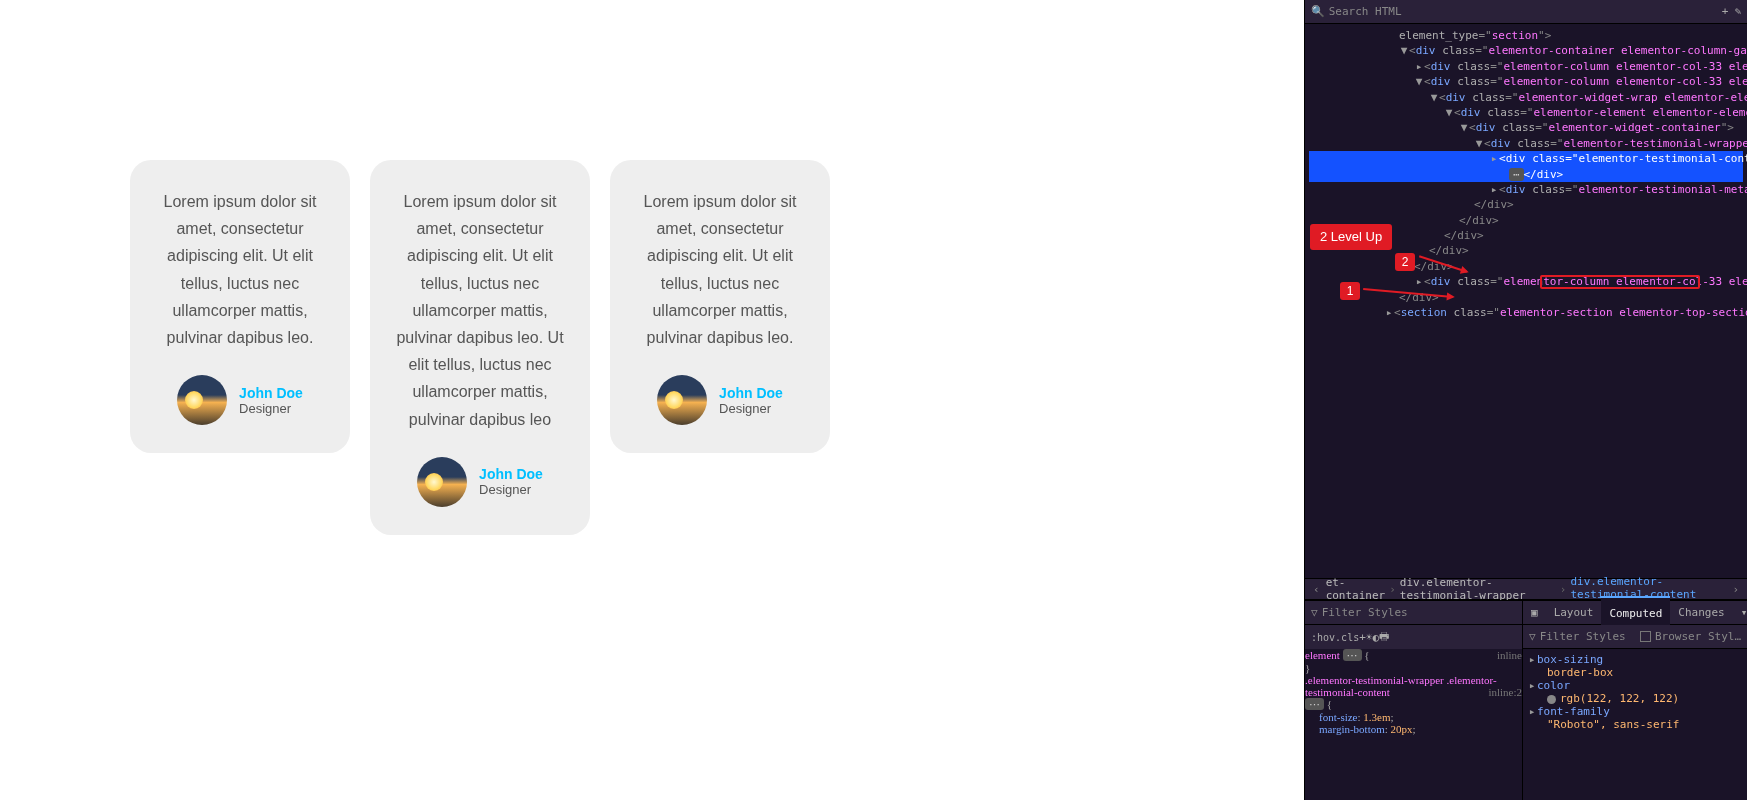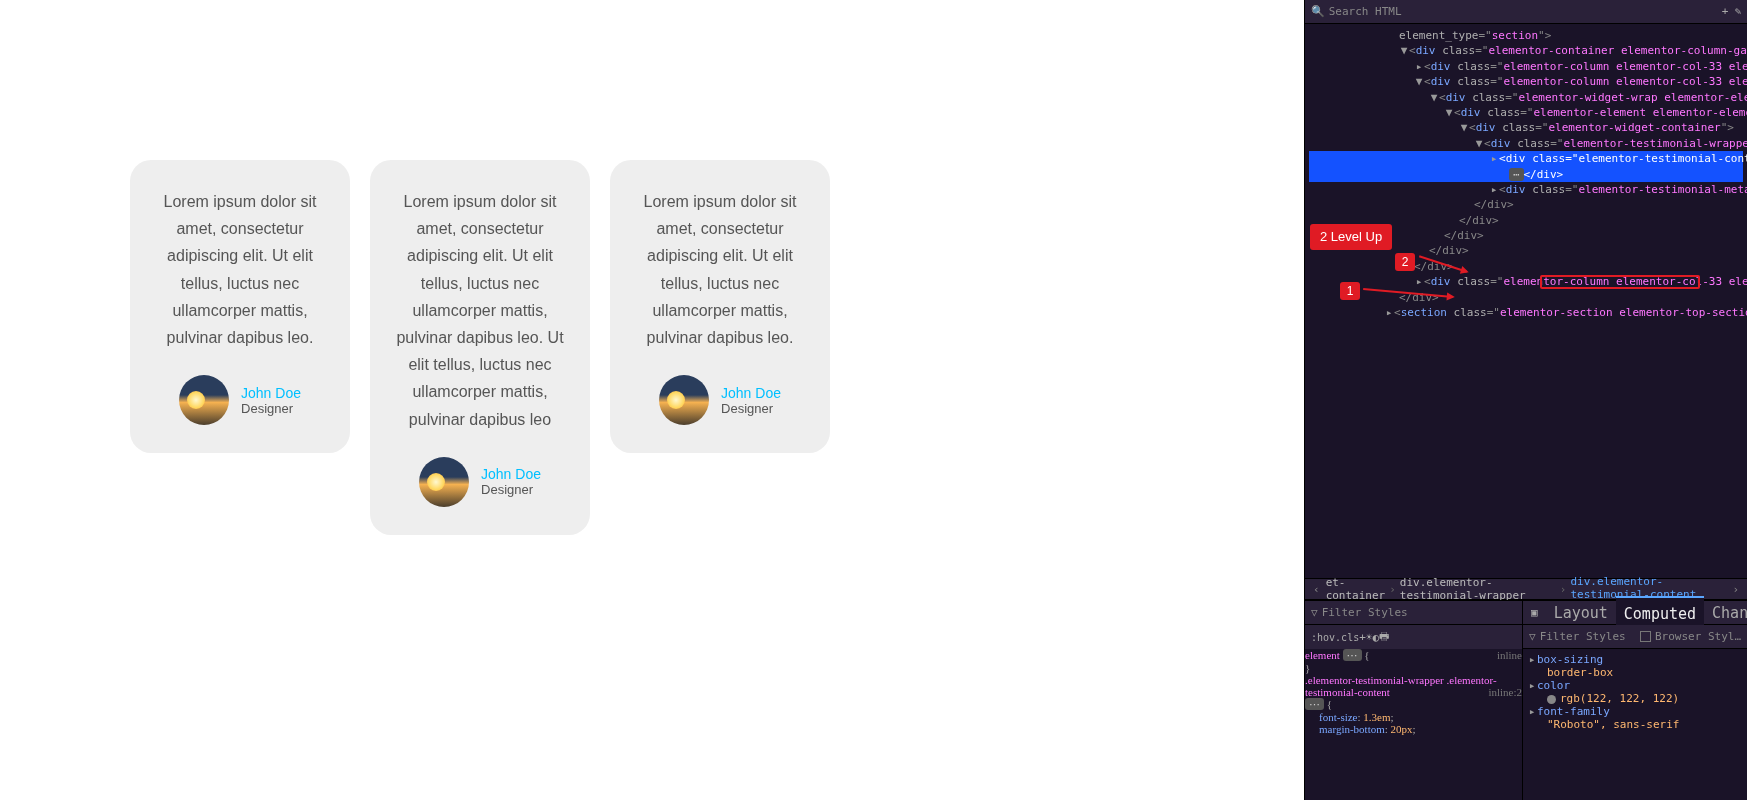--- a/index.html
+++ b/index.html
@@ -7,21 +7,21 @@
 .container { display: flex; width: 1747px; height: 800px; }
 
 
 .left-panel { flex: 1; background: #fff; padding: 160px 130px 0; display: flex; gap: 20px; align-items: flex-start; }
 .testimonial { background: #eee; padding: 28px 22px; width: 220px; text-align: center; border-radius: 21px; }
 .testimonial-content { color: #555; font-size: 16px; line-height: 1.7; margin-bottom: 24px; }
 .testimonial-meta { display: flex; align-items: center; justify-content: center; gap: 12px; }
 .avatar { width: 50px; height: 50px; border-radius: 50%; background: linear-gradient(to bottom, #2a3d5c 0%, #2a3d5c 40%, #f5b150 55%, #4a3d2c 100%); position: relative; overflow: hidden; }
 .avatar::before { content:""; position:absolute; top:16px; left:8px; width:18px; height:18px; border-radius:50%; background: radial-gradient(circle, #fff8d0 0%, #ffd860 60%, #ff9a30 100%); }
 .meta-text { text-align: left; }
-.author-name { color: #00bfff; font-weight: normal; font-size: 14px; }
+.author-name { color: #00bfff; font-weight: bold; font-size: 14px; }
 .author-role { color: #555; font-size: 13px; }
 
 
 .devtools { width: 443px; background: #1a1328; color: #b0b0b0; font-family: "Consolas", monospace; font-size: 11px; display: flex; flex-direction: column; border-left: 1px solid #000; }
 .search-bar { background: #2a2139; height: 24px; display: flex; align-items: center; padding: 0 6px; color: #888; border-bottom: 1px solid #000; }
 .search-icon { margin-right: 4px; }
 .search-text { flex:1; }
 .search-ctrl { margin-left: 6px; color:#aaa; cursor:pointer; }
 
 .html-tree { flex:1; overflow:hidden; padding: 4px 4px 0 4px; line-height: 1.4; position: relative; }
@@ -48,21 +48,21 @@
 .bottom { display:flex; flex:0 0 200px; border-top:1px solid #000; }
 .bottom-left { flex:1; display:flex; flex-direction:column; background:#1a1328; }
 .bottom-right { width:225px; display:flex; flex-direction:column; background:#1a1328; border-left:1px solid #000; }
 .filter-bar { background:#2a2139; height:24px; display:flex; align-items:center; padding:0 6px; color:#888; border-bottom:1px solid #000;}
 .filter-icon{margin-right:4px}
 .filter-text{flex:1}
 .filter-ctrl{cursor:pointer;color:#aaa}
 .filter-ctrl.small{font-size:10px}
 .tabs-bar { background:#2a2139; height:24px; display:flex; align-items:center; border-bottom:1px solid #000; }
 .tab-icon{padding:0 8px;color:#aaa;cursor:pointer}
-.tab{padding:16px 8px;color:#aaa;cursor:pointer;font-size:15px;height:100%;display:flex;align-items:center}
+.tab{padding:16px 8px;color:#aaa;cursor:pointer;font-size:11px;height:100%;display:flex;align-items:center}
 .tab.active{background:#1a1328;color:#eee;border-top:2px solid #5aa6ff}
 
 .styles-content{flex:1;font-family:Liberation Serif, serif;color:#aaa;overflow:hidden}
 .css-sel{color:#ff77ff}
 .css-prop{color:#7aa7ff;margin-left:14px;display:inline-block}
 .css-val{color:#ffb870}
 .css-src{color:#777;float:right}
 .computed-content{flex:1;padding:4px;font-family:"Consolas",monospace;color:#aaa;overflow:hidden}
 .comp-prop{color:#7aa7ff}
 .comp-val{color:#ffb870;margin-left:20px;display:block}

